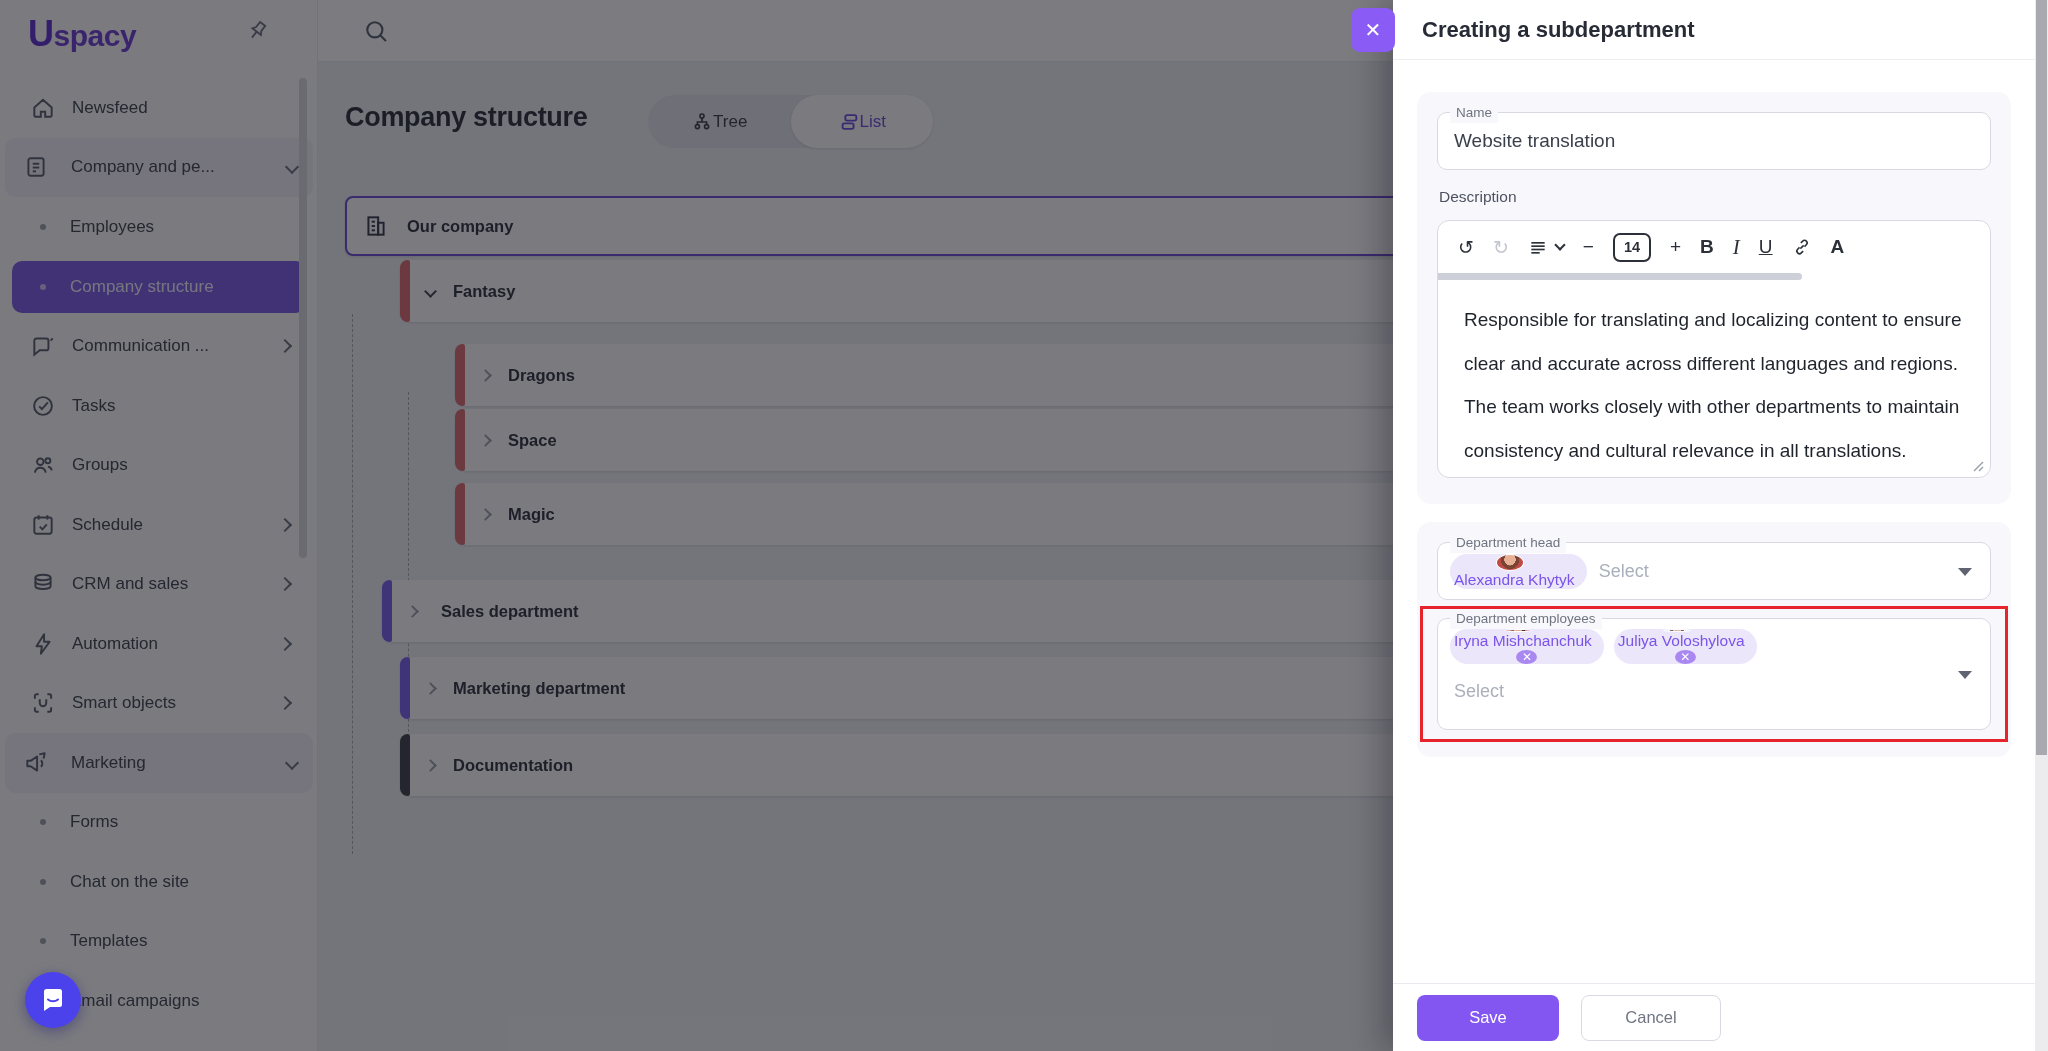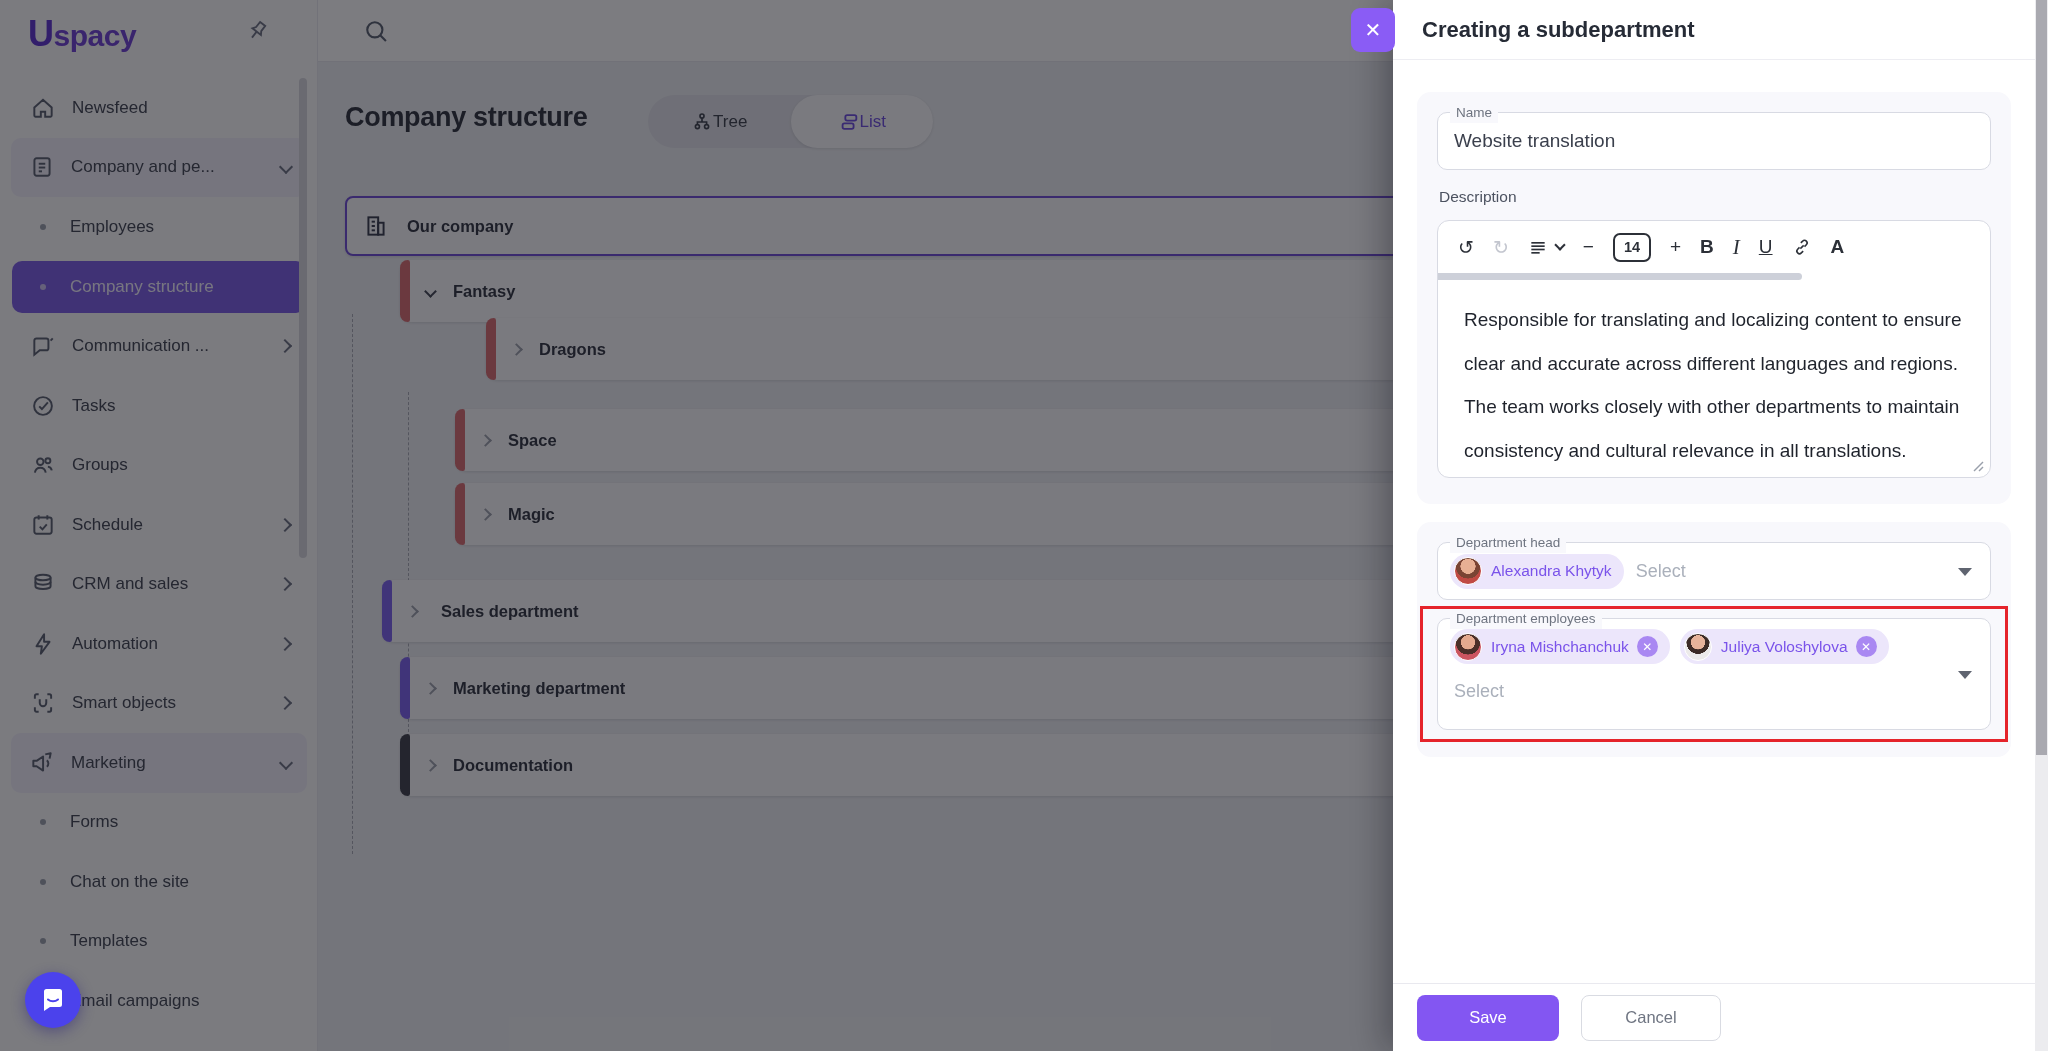--- a/index.html
+++ b/index.html
@@ -13,22 +13,22 @@
     background:#fcfcfd; border-right:1px solid #e8e9ef; }
   .logo-row { position:absolute; left:28px; top:14px; right:20px; height:40px;
     display:flex; align-items:center; }
   .logo-text { font-size:30px; font-weight:700; color:#6d3fd4; letter-spacing:-0.5px; }
   .logo-text .logo-u { font-size:36px; color:#5b2fd0; }
   .pin { position:absolute; right:26px; top:4px; width:26px; height:26px; color:#6b7080; }
   .nav { position:absolute; left:0; top:78px; width:318px; }
   .nav-item { position:relative; height:59.5px; display:flex; align-items:center;
     padding-left:30px; color:#3e4350; font-size:17px; }
   .nav-item .nicon { width:26px; height:26px; margin-right:16px; color:#585e6e; flex:0 0 auto; }
-  .nav-item.hl { background:#f1effa; border-radius:10px; margin:0 11px;
-    padding-left:18px; width:auto; }
+  .nav-item.hl { background:#f1effa; border-radius:10px; margin:0 5px;
+    padding-left:18px; width:auto;gap:6px; }
   .nav-sub { padding-left:40px; }
   .nav-sub .bullet { width:6px; height:6px; border-radius:50%; background:#9aa0ac;
     margin-right:24px; flex:0 0 auto; }
   .nav-sub.active { background:#7b5ce6; border-radius:10px; margin:4px 12px;
     height:52px; padding-left:28px; color:#f4f1ff; }
   .nav-sub.active .bullet { background:#cfc4f2; }
   .chev { margin-left:auto; margin-right:28px; width:10px; height:10px;
     border-right:2px solid #6a7080; border-bottom:2px solid #6a7080; flex:0 0 auto; }
   .chev.down { transform:rotate(45deg); }
   .chev.right { transform:rotate(-45deg); }
@@ -105,21 +105,21 @@
   .tb-u { text-decoration:underline; }
   .ed-hscroll { height:7px; position:relative; }
   .ed-hscroll .hthumb { position:absolute; left:0; top:0; height:7px; width:66%;
     background:#cdd0d9; border-radius:0 4px 4px 0; }
   .ed-content { padding:18px 26px 0 26px; font-size:19px; line-height:2.3; color:#1f232c; }
   .resize-h { position:absolute; right:6px; bottom:5px; width:12px; height:12px; color:#9aa0ab; }
 
   .head-field { top:20px; height:58px; display:flex; align-items:center; padding-left:12px; }
   .emp-field { top:96px; height:112px; }
   .chip { display:inline-flex; align-items:center; height:35px; border-radius:18px;
-    background:#ece6fb; padding:0 12px 0 4px; }
+    background:#ece6fb; padding:0 12px 0 4px;flex-direction:column; }
   .chip .avatar { width:28px; height:28px; border-radius:50%; margin-right:9px;
     border:1px solid #fff; }
   .av-a { background:radial-gradient(circle at 50% 32%, #e8b094 0 34%, #7a4434 35% 55%, #c04a44 56%); }
   .av-i { background:radial-gradient(circle at 50% 32%, #e3a98f 0 32%, #4a2e28 33% 55%, #cb5560 56%); }
   .av-j { background:radial-gradient(circle at 50% 32%, #e6b39a 0 32%, #3c2b26 33% 52%, #eceaea 53%); }
   .chip .cname { font-size:15.5px; color:#7a53ea; }
   .chip .cremove { width:21px; height:21px; border-radius:50%; background:#a988f2; color:#fff;
     font-size:12px; display:flex; align-items:center; justify-content:center; margin-left:8px; }
   .select-ph { font-size:18px; color:#aab0bb; }
   .head-field .select-ph { margin-left:12px; }
@@ -367,21 +367,21 @@
           </span>
           <span>Our company</span>
         </div>
 
         <div class="trow" style="left:55px; top:76px; width:1615px;">
           <span class="branch" style="background:#d96a6f;"></span>
           <span class="tchev down"></span>
           <span>Fantasy</span>
         </div>
 
-        <div class="trow" style="left:110px; top:134px; width:1560px;margin-left:31px;">
+        <div class="trow" style="left:110px; top:160px; width:1560px;">
           <span class="branch" style="background:#d96a6f;"></span>
           <span class="tchev right"></span>
           <span>Dragons</span>
         </div>
 
         <div class="trow" style="left:110px; top:225px; width:1560px;">
           <span class="branch" style="background:#d96a6f;"></span>
           <span class="tchev right"></span>
           <span>Space</span>
         </div>

